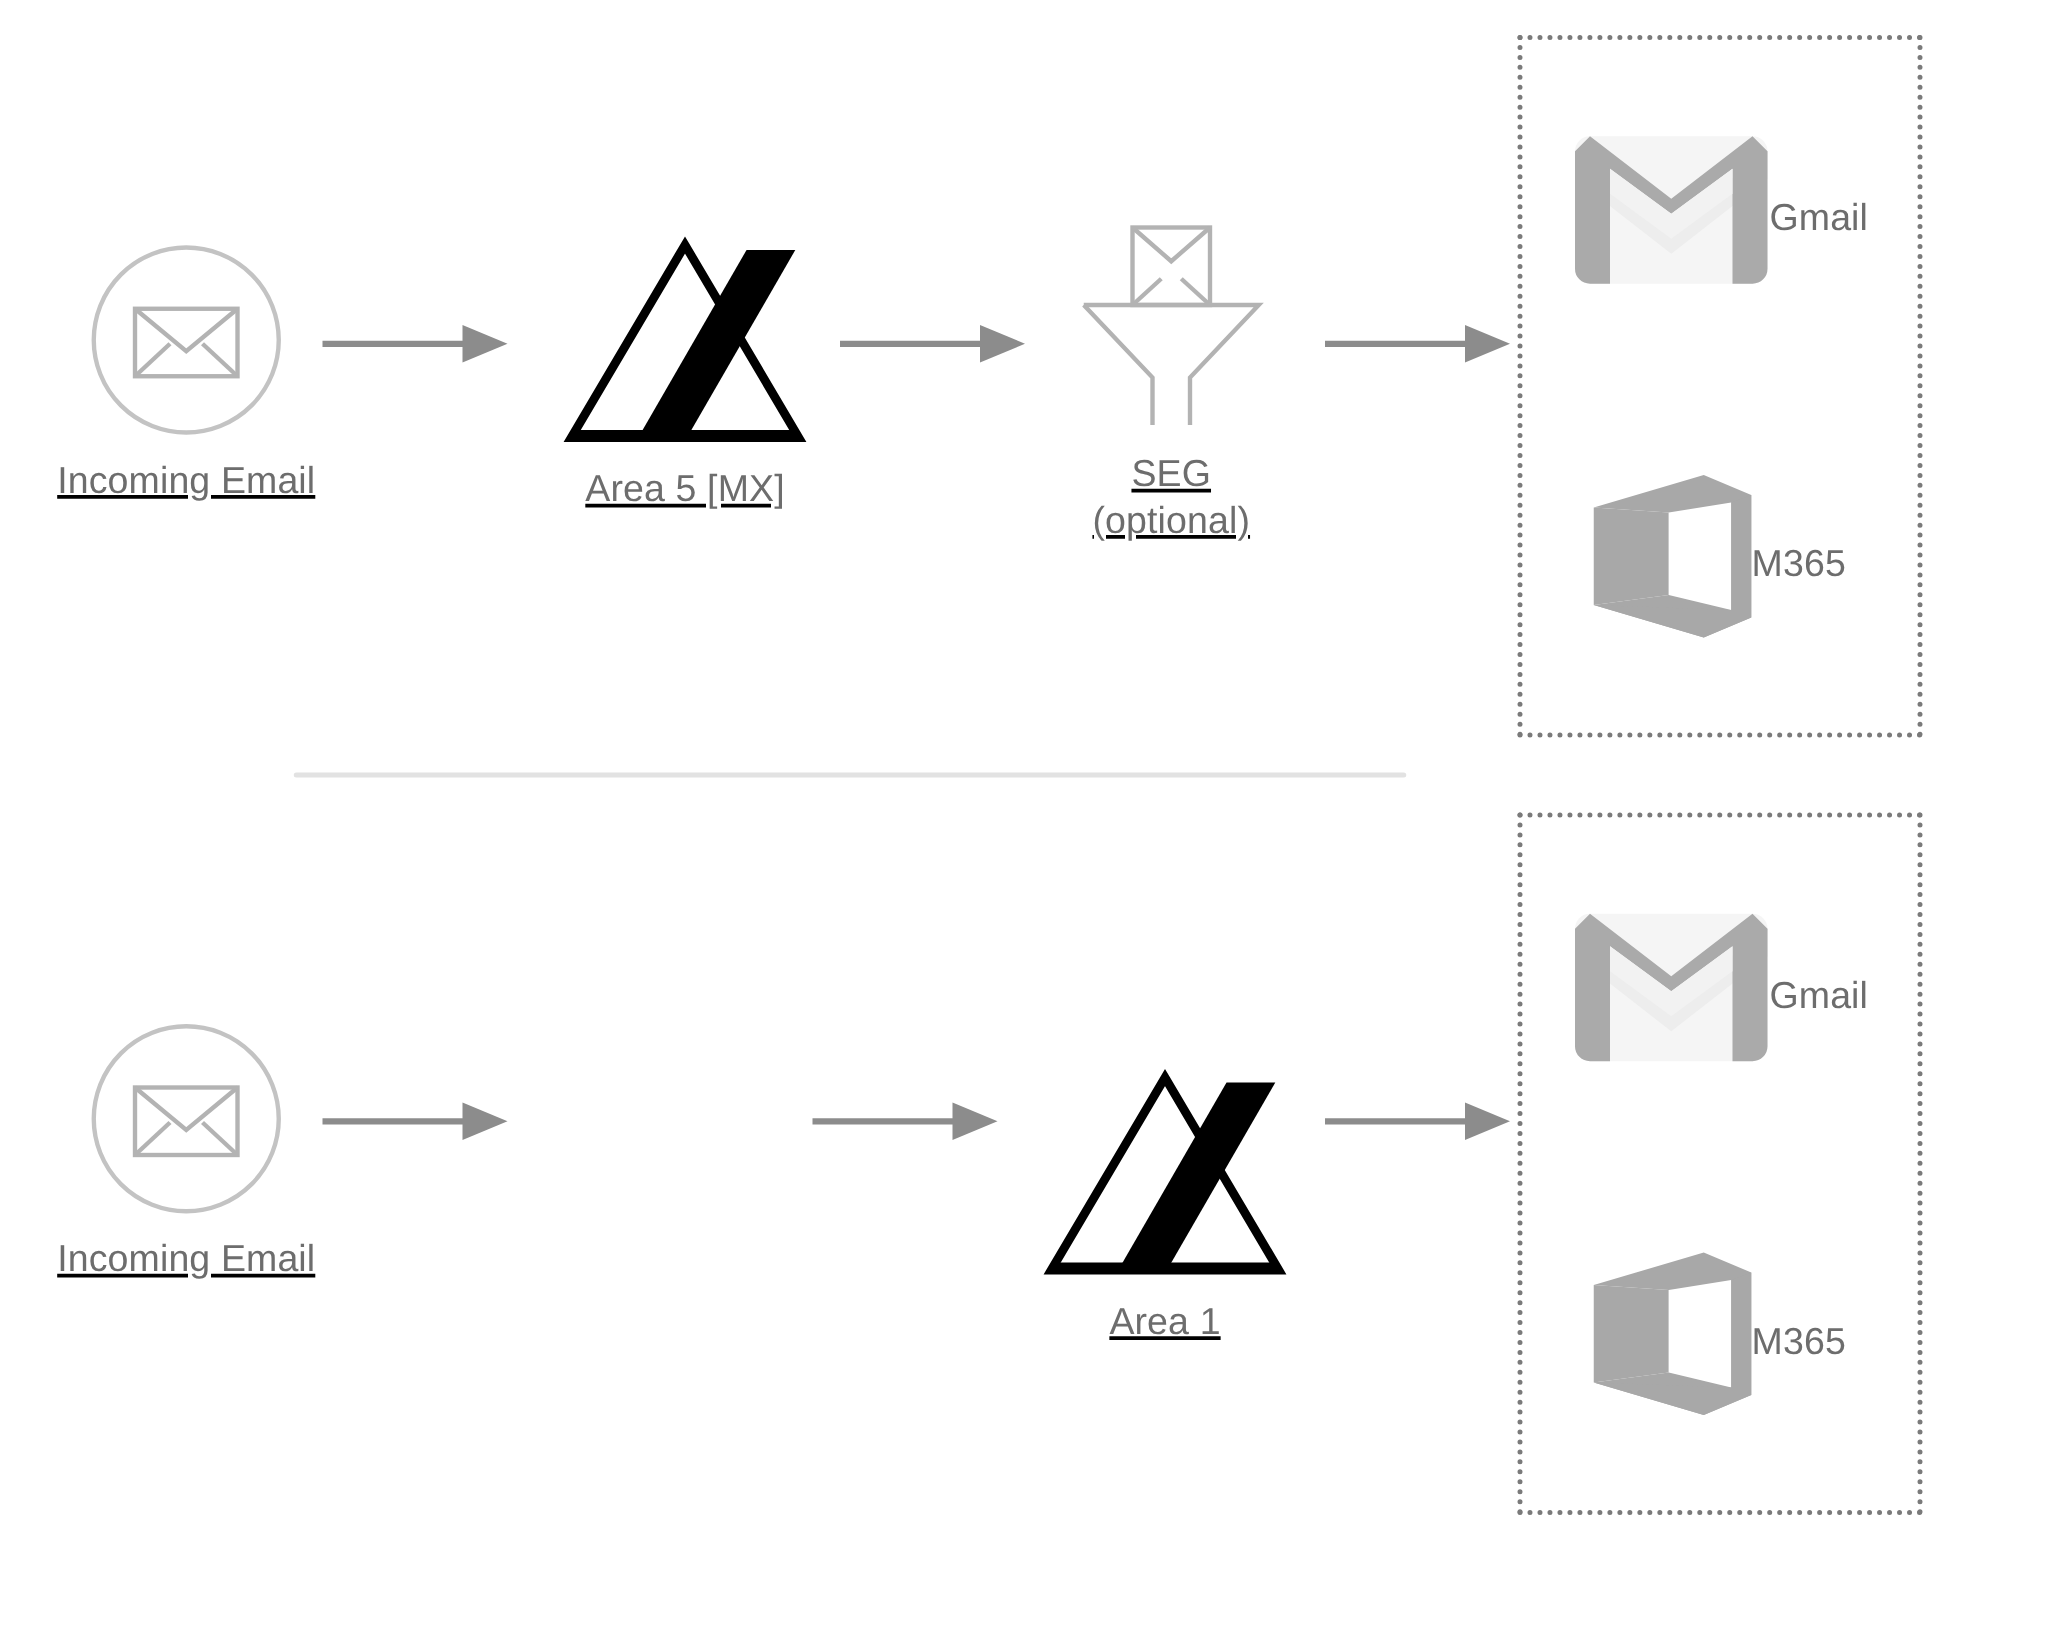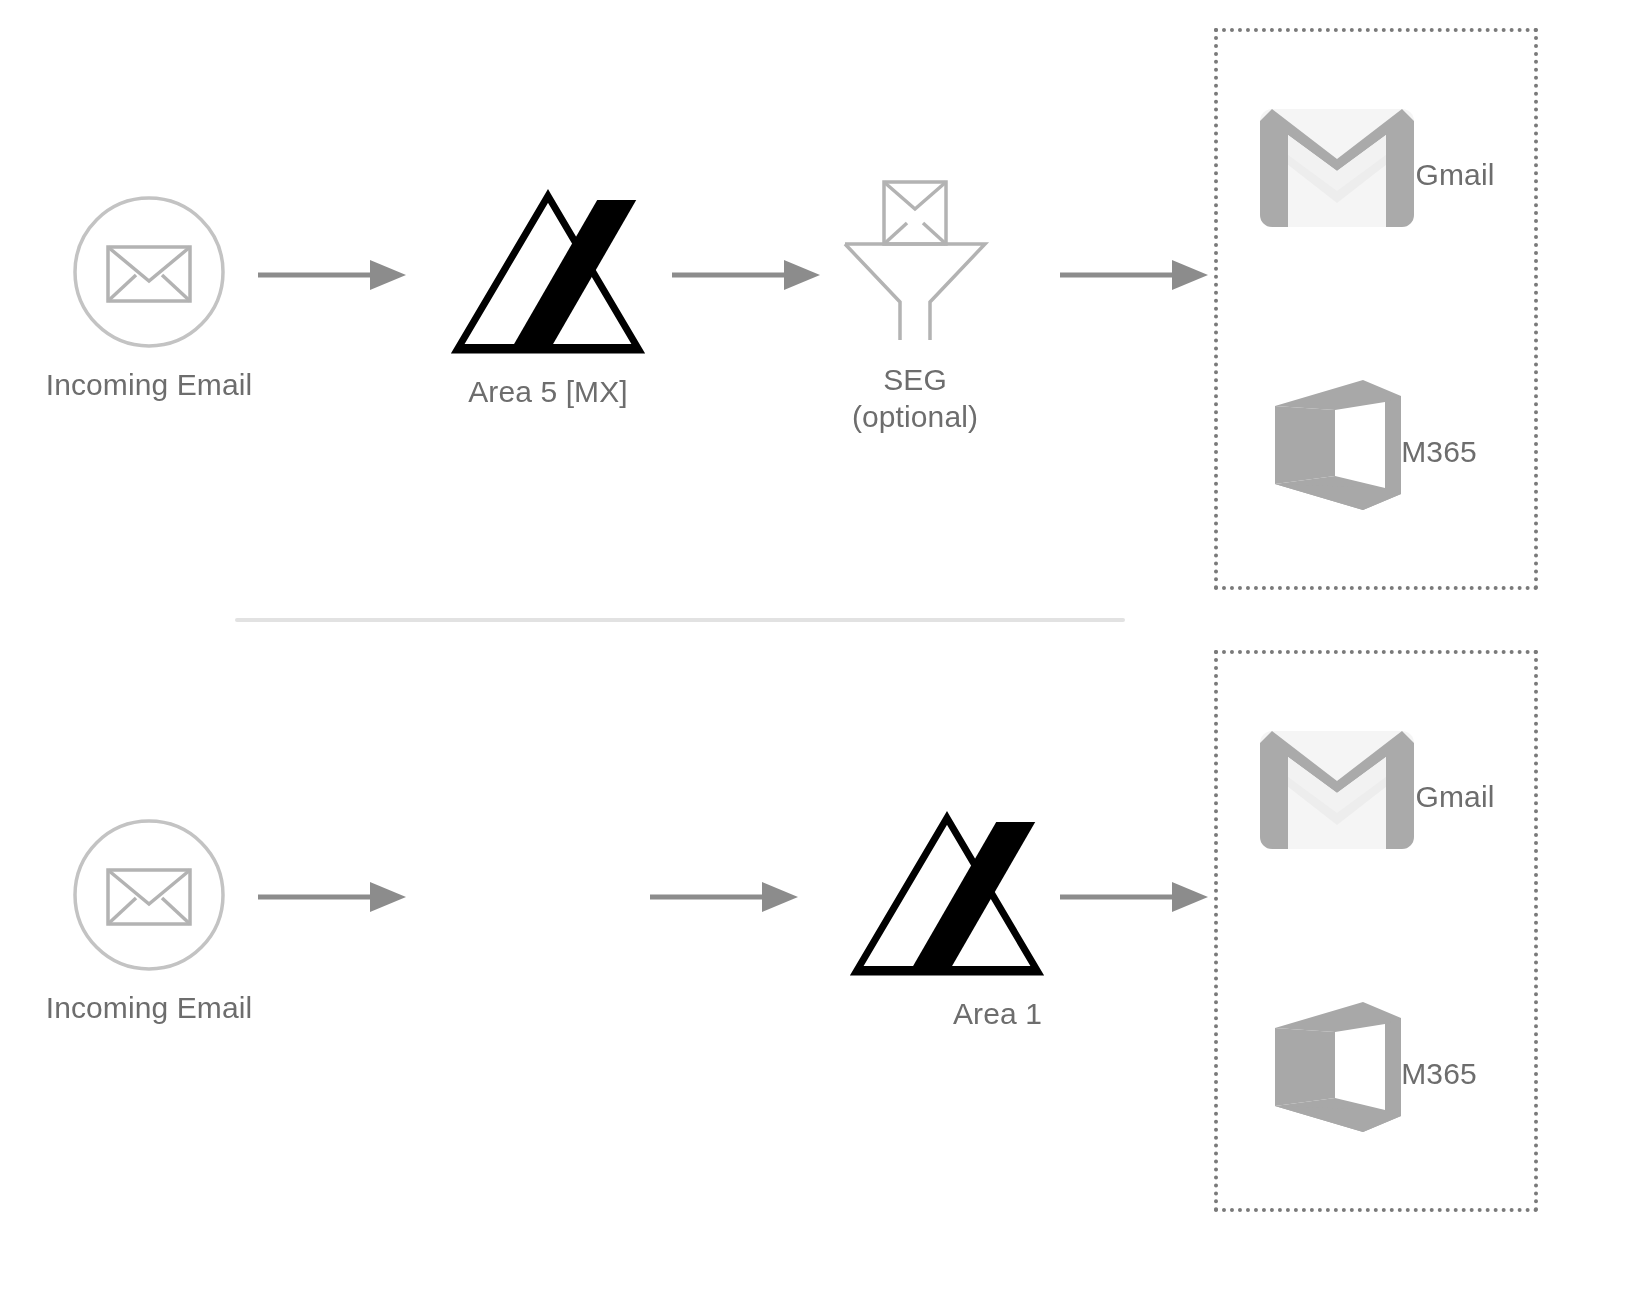--- a/index.html
+++ b/index.html
@@ -15,20 +15,21 @@
     background: #ffffff;
     overflow: hidden;
   }
 
   
   .node {
     position: absolute;
     display: flex;
     flex-direction: column;
     align-items: center;
+    text-decoration: underline;
   }
   .node-label {
     margin-top: 18px;
     font-size: 30px;
     color: #6d6d6d;
     text-align: center;
     line-height: 1.22;
     white-space: pre-line;
     letter-spacing: 0.1px;
   }
@@ -106,21 +107,21 @@
     <div class="node-label">Area 5 [MX]</div>
   </div>
 
   <div class="arrow" style="left:672px; top:258px;">
     <svg width="150" height="34" viewBox="0 0 150 34">
       <line x1="0" y1="17" x2="118" y2="17" stroke="#8c8c8c" stroke-width="5"></line>
       <polygon points="112,2 148,17 112,32" fill="#8c8c8c"></polygon>
     </svg>
   </div>
 
-  <div class="node" style="left:814px; top:178px; width:202px;">
+  <div class="node" style="left:836px; top:178px; width:202px;">
     <div>
       <svg width="160" height="166" viewBox="0 0 160 166">
 
         <rect x="49" y="4" width="62" height="62" fill="none" stroke="#b3b3b3" stroke-width="3.5"></rect>
         <polyline points="49,4 80,31 111,4" fill="none" stroke="#b3b3b3" stroke-width="3.5"></polyline>
         <line x1="49" y1="66" x2="72" y2="45" stroke="#b3b3b3" stroke-width="3.5"></line>
         <line x1="111" y1="66" x2="88" y2="45" stroke="#b3b3b3" stroke-width="3.5"></line>
 
         <polyline points="10,66 150,66 95,124 95,162" fill="none" stroke="#b3b3b3" stroke-width="3.5" stroke-linejoin="miter"></polyline>
         <polyline points="10,66 65,124 65,162" fill="none" stroke="#b3b3b3" stroke-width="3.5" stroke-linejoin="miter"></polyline>
@@ -187,21 +188,21 @@
   </div>
 
 
   <div class="arrow" style="left:650px; top:880px;">
     <svg width="150" height="34" viewBox="0 0 150 34">
       <line x1="0" y1="17" x2="118" y2="17" stroke="#8c8c8c" stroke-width="5"></line>
       <polygon points="112,2 148,17 112,32" fill="#8c8c8c"></polygon>
     </svg>
   </div>
 
-  <div class="node" style="left:822px; top:812px; width:220px;align-items:flex-end;">
+  <div class="node" style="left:822px; top:856px; width:220px;">
     <div>
       <svg width="190" height="166" viewBox="0 0 190 166">
         <polygon points="95,6 186,160 4,160" fill="#ffffff" stroke="#000000" stroke-width="7"></polygon>
         <polygon points="95,10 134,10 134,157 95,157" fill="#000000" transform="skewX(-30) translate(55,0)"></polygon>
         <rect x="4" y="154" width="182" height="7" fill="#000000"></rect>
       </svg>
     </div>
     <div class="node-label">Area 1</div>
   </div>
 

